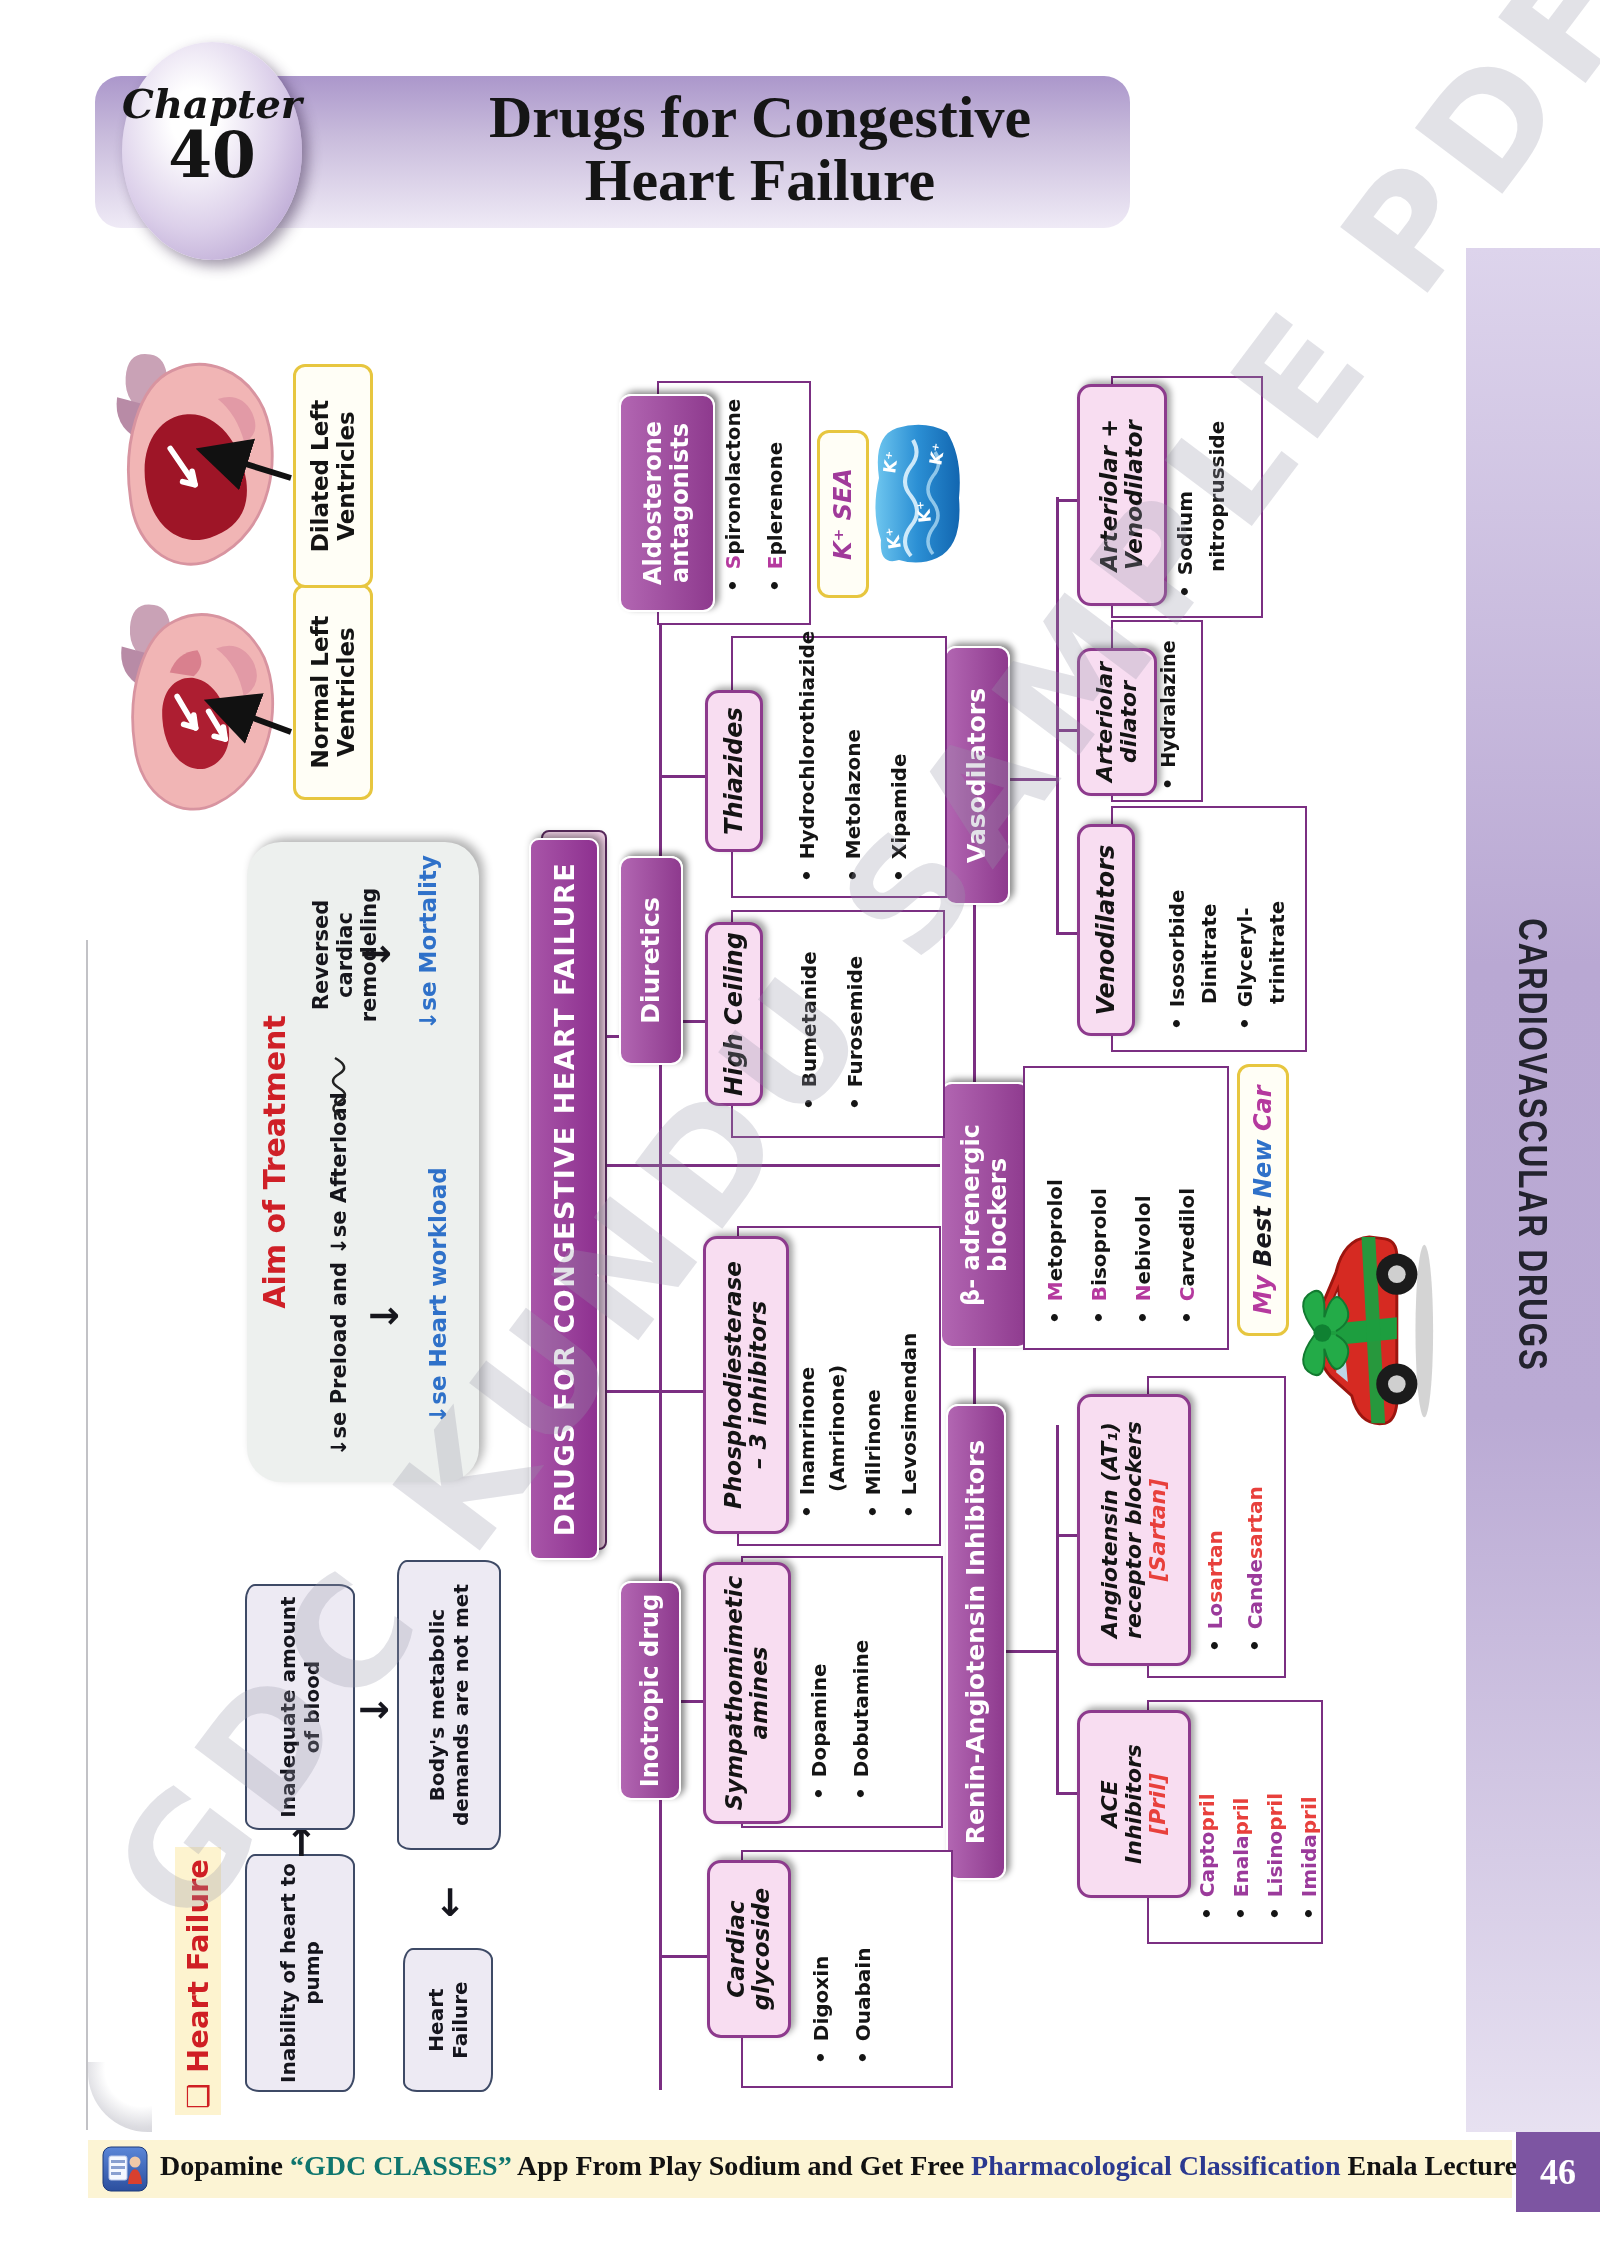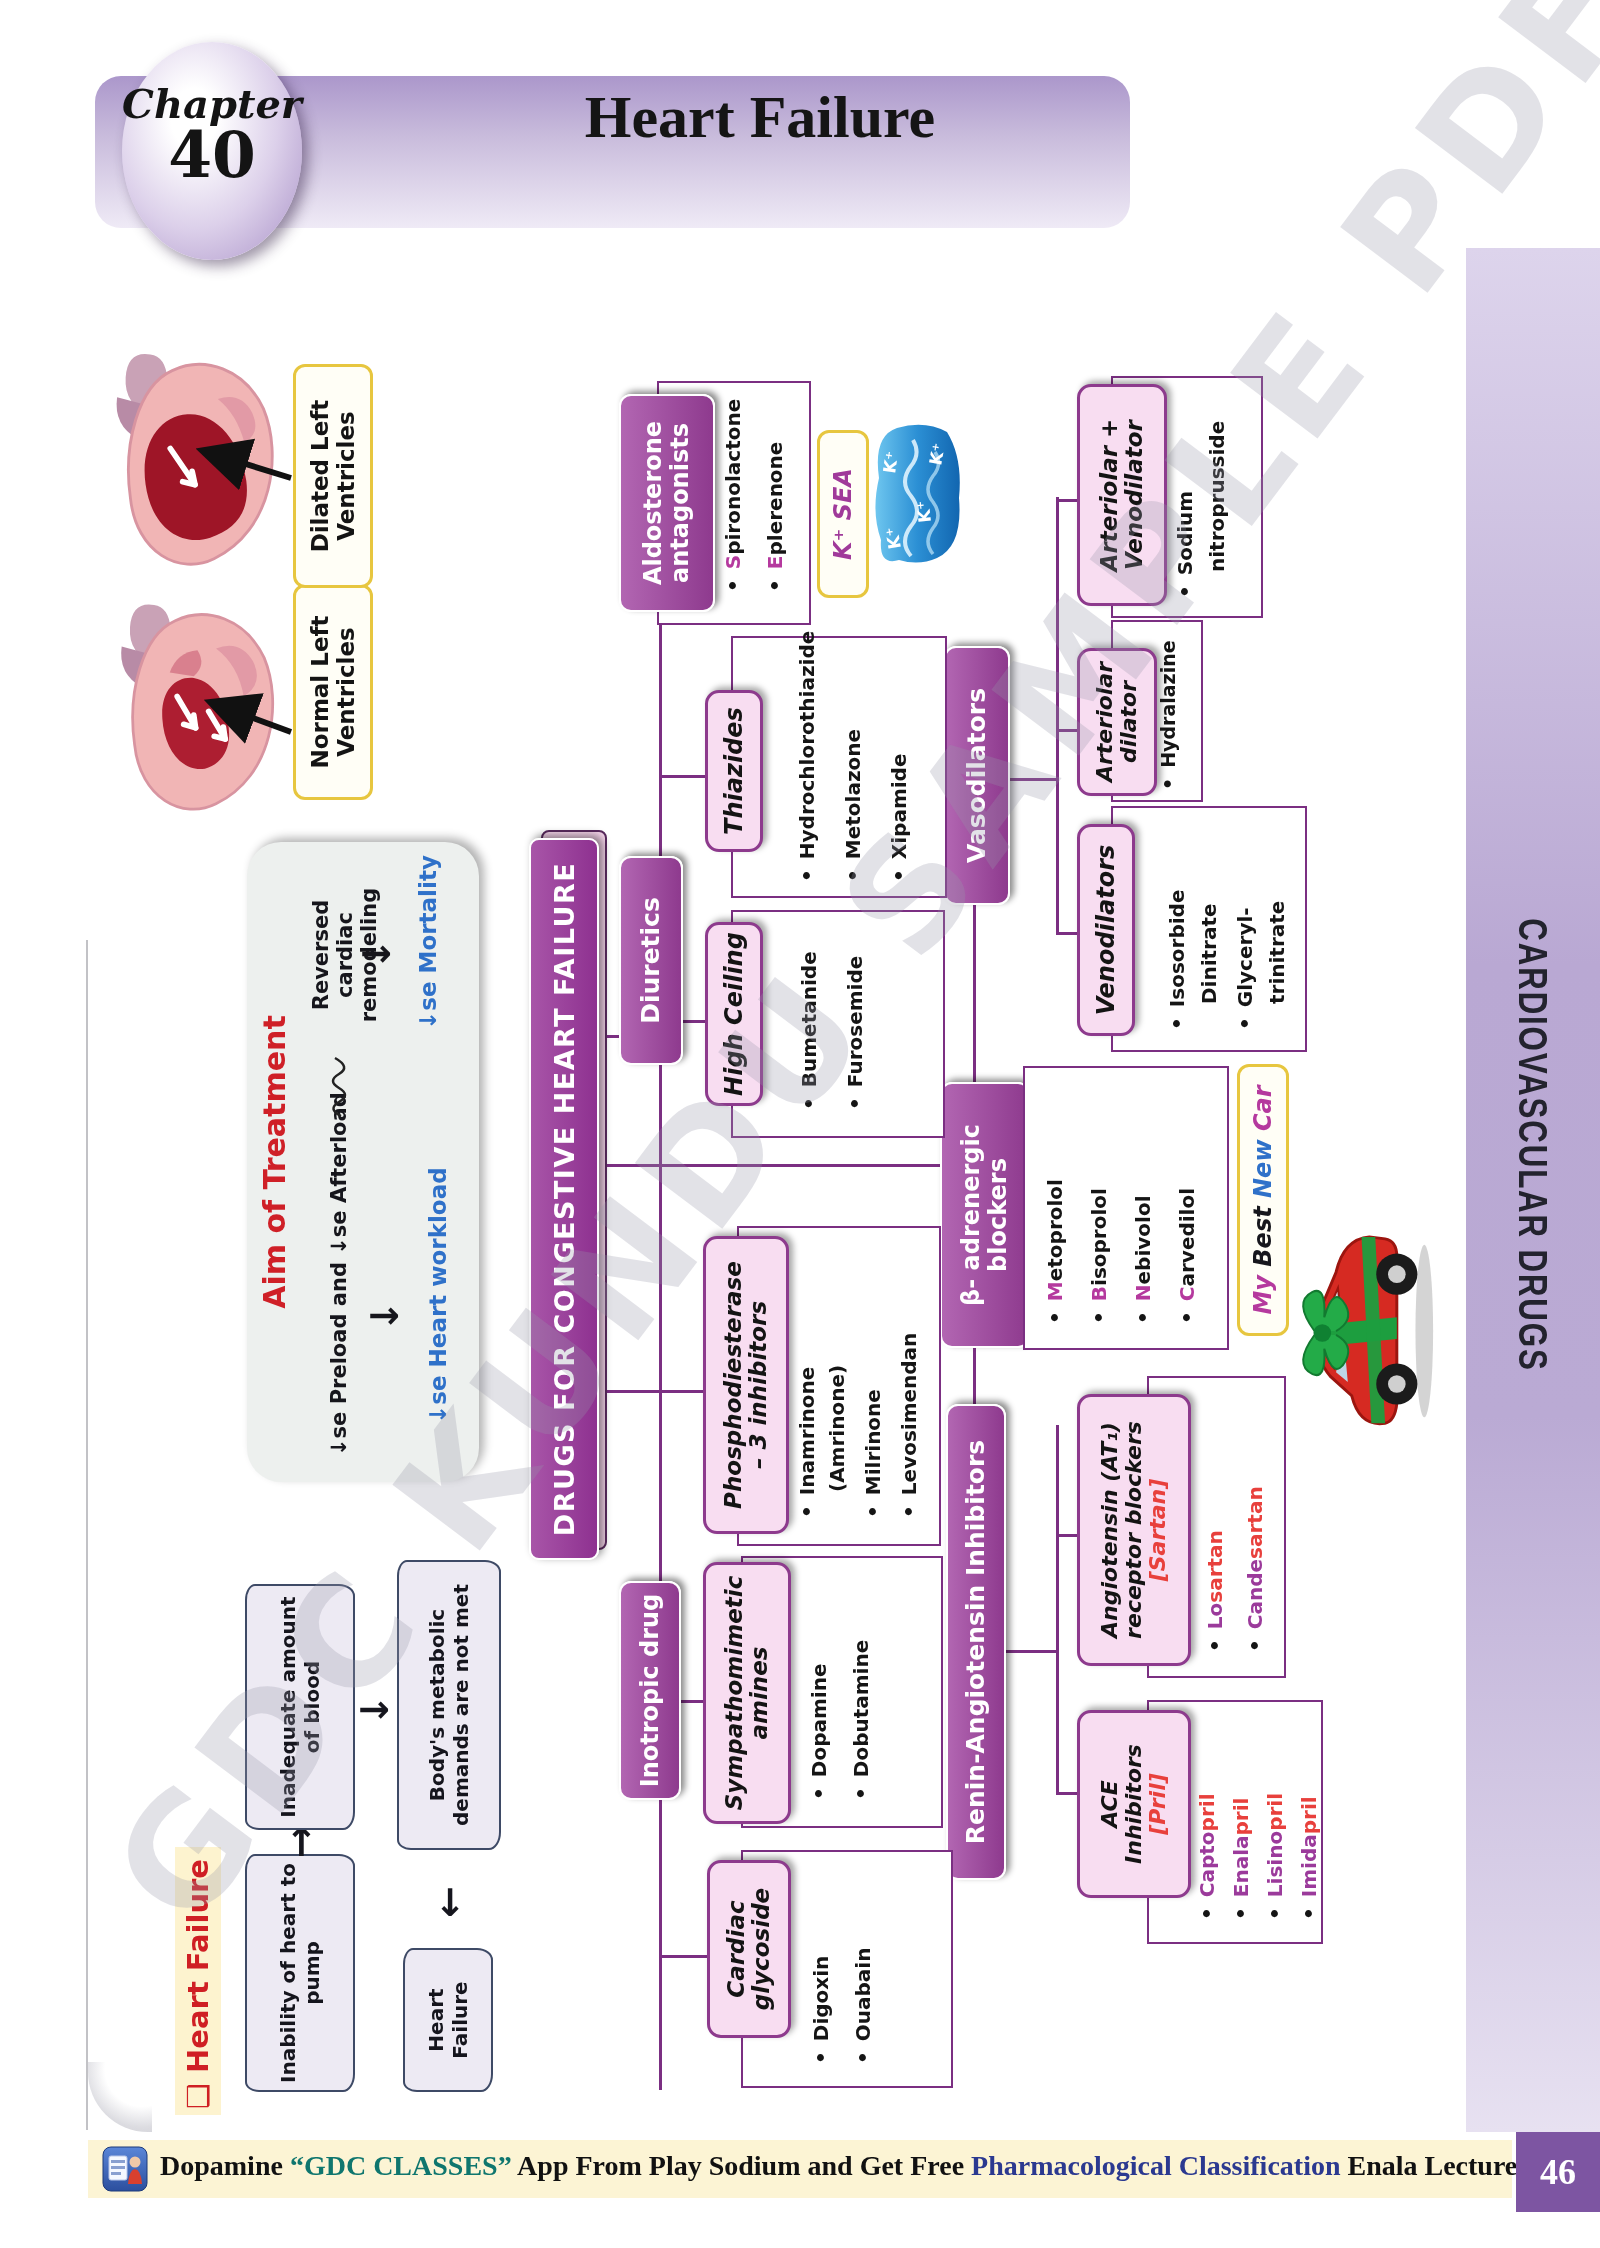--- a/index.html
+++ b/index.html
@@ -76,20 +76,21 @@
 </style>
 </head>
 <body>
 
 <div id="banner" class="abs"></div>
 <div id="chapter-circle" class="abs">
   <div id="chapter-word">Chapter</div>
   <div id="chapter-num">40</div>
 </div>
 <div id="page-title" class="abs">
+  <div>Drugs for Congestive</div>
   <div>Heart Failure</div>
 </div>
 
 <div id="side-strip" class="abs"></div>
 <div id="side-strip-text" class="abs">CARDIOVASCULAR DRUGS</div>
 
 <div id="watermark" class="abs ni">GDC KUNDU SAMPLE PDF</div>
 
 <div class="abs" style="left:86px;top:940px;width:2px;height:1190px;background:#c2c2c6;"></div>
 <div class="abs" style="left:88px;top:2062px;width:64px;height:70px;border-bottom-left-radius:60px;background:radial-gradient(circle at 85% 10%,#ffffff 45%,#dcdce1 70%,#c9c9cf 100%);"></div>

